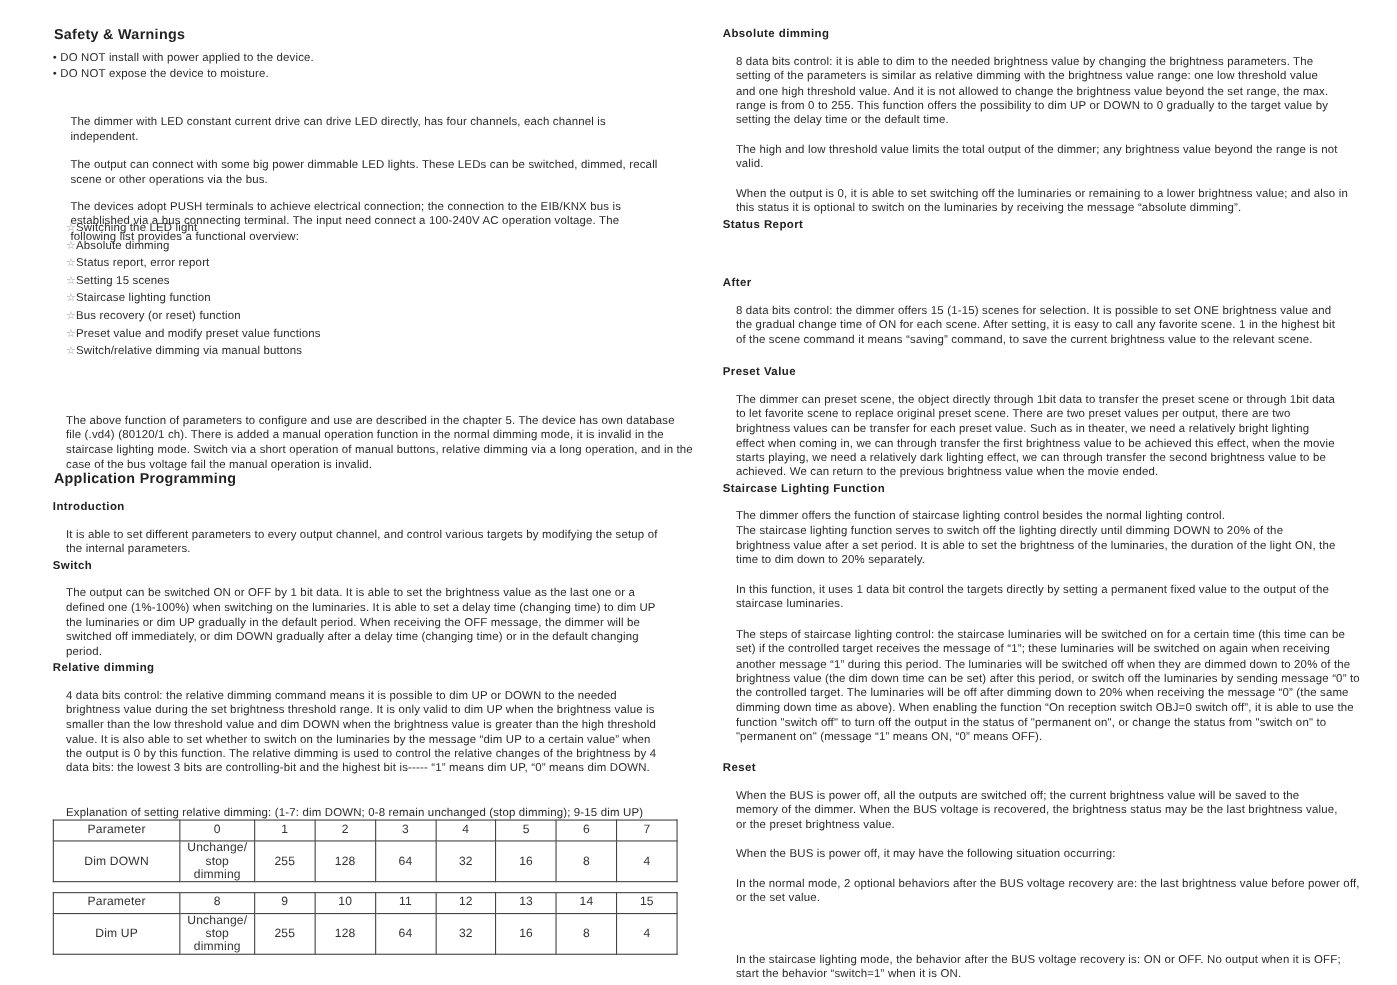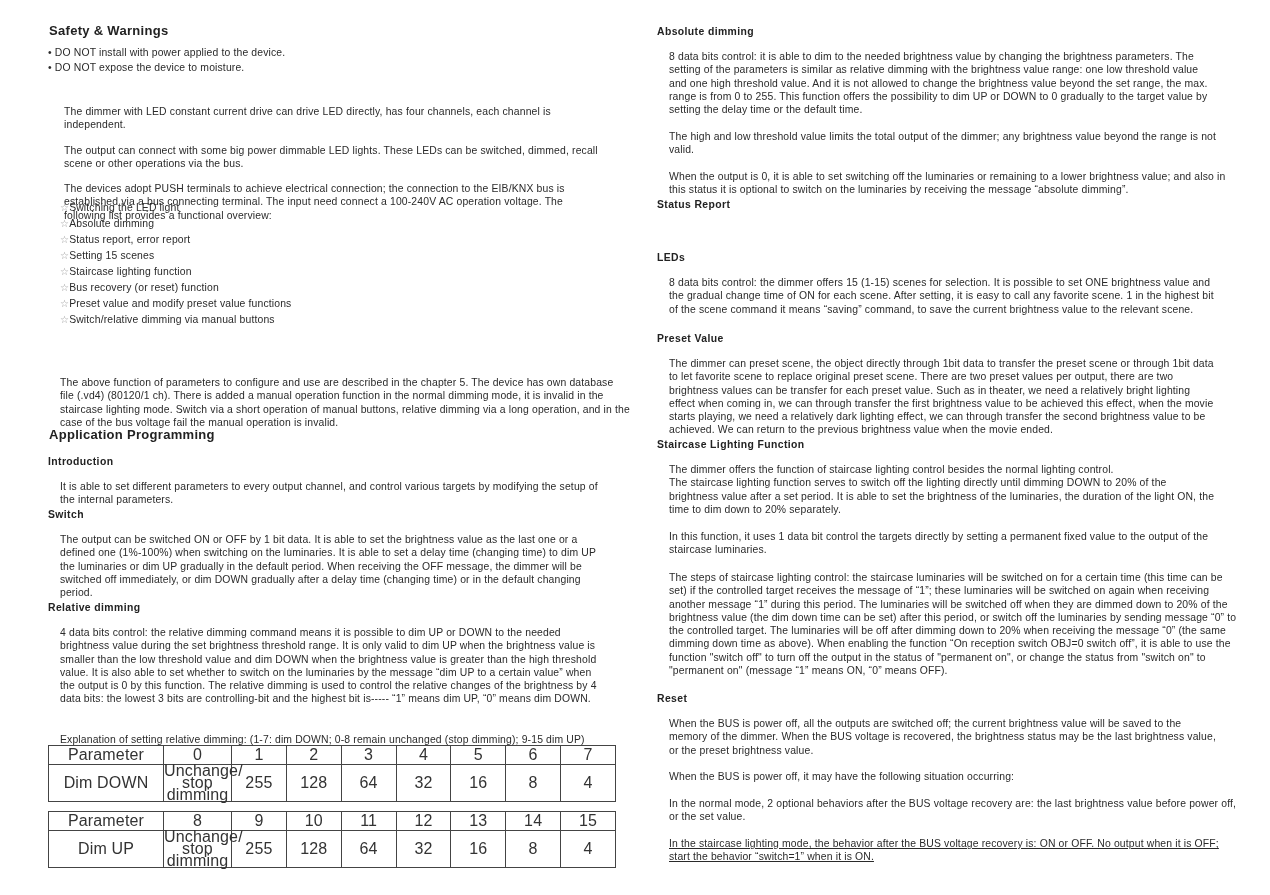--- a/index.html
+++ b/index.html
@@ -14,21 +14,21 @@
   h1.sec { font-size: 13px; font-weight: bold; margin: 1px; letter-spacing: 0.3px; color: #222; line-height: 16px; }
   h2.sub { font-size: 10.4px; font-weight: bold; margin: 0; letter-spacing: 0.4px; color: #222; line-height: 13px; }
   p { margin: 12px; }
   .bullets { margin: 0; padding: 0; list-style: none; }
   .bullets li { line-height: 15px; }
   .stars { margin: 0; padding: 0 0 0 12px; list-style: none; }
   .stars li { line-height: 16px; }
   .star { color: #999; font-size: 10px; }
   table.rel {
     border-collapse: collapse; width: 568px; table-layout: fixed;
-    font-size: 16px; color: #333; position: absolute; left: 0;
+    font-size: 11px; color: #333; position: absolute; left: 0;
   }
   table.rel td { border: 1.3px solid #444; text-align: center; padding: 0; }
   table.rel tr.hdr td { height: 18px; }
   table.rel tr.val td { height: 32px; line-height: 12px; }
   table.rel col.c0 { width: 115px; }
   table.rel col.c1 { width: 68px; }
 </style>
 </head>
 <body>
 
@@ -161,21 +161,21 @@
     <p>8 data bits control: it is able to dim to the needed brightness value by changing the brightness parameters. The setting of the parameters is similar as relative dimming with the brightness value range: one low threshold value and one high threshold value. And it is not allowed to change the brightness value beyond the set range, the max. range is from 0 to 255. This function offers the possibility to dim UP or DOWN to 0 gradually to the target value by setting the delay time or the default time.</p>
   </div>
   <p style="position:absolute;top:118px;left:0;width:572px;">The high and low threshold value limits the total output of the dimmer; any brightness value beyond the range is not valid.</p>
   <p style="position:absolute;top:158px;left:0;width:572px;">When the output is 0, it is able to set switching off the luminaries or remaining to a lower brightness value; and also in this status it is optional to switch on the luminaries by receiving the message “absolute dimming”.</p>
 
   <div style="position:absolute;top:198px;left:0;width:572px;">
     <h2 class="sub">Status Report</h2>
   </div>
 
   <div style="position:absolute;top:251px;left:0;width:572px;">
-    <h2 class="sub">LEDs</h2>
+    <h2 class="sub">After</h2>
     <p>8 data bits control: the dimmer offers 15 (1-15) scenes for selection. It is possible to set ONE brightness value and the gradual change time of ON for each scene. After setting, it is easy to call any favorite scene. 1 in the highest bit of the scene command it means “saving” command, to save the current brightness value to the relevant scene.</p>
   </div>
 
   <div style="position:absolute;top:332px;left:0;width:572px;">
     <h2 class="sub">Preset Value</h2>
     <p>The dimmer can preset scene, the object directly through 1bit data to transfer the preset scene or through 1bit data to let favorite scene to replace original preset scene. There are two preset values per output, there are two brightness values can be transfer for each preset value. Such as in theater, we need a relatively bright lighting effect when coming in, we can through transfer the first brightness value to be achieved this effect, when the movie starts playing, we need a relatively dark lighting effect, we can through transfer the second brightness value to be achieved. We can return to the previous brightness value when the movie ended.</p>
   </div>
 
   <div style="position:absolute;top:438px;left:0;width:572px;">
     <h2 class="sub">Staircase Lighting Function</h2>
@@ -184,14 +184,14 @@
   </div>
   <p style="position:absolute;top:518px;left:0;width:572px;">In this function, it uses 1 data bit control the targets directly by setting a permanent fixed value to the output of the staircase luminaries.</p>
   <p style="position:absolute;top:559px;left:0;width:572px;">The steps of staircase lighting control: the staircase luminaries will be switched on for a certain time (this time can be set) if the controlled target receives the message of “1”; these luminaries will be switched on again when receiving another message “1” during this period. The luminaries will be switched off when they are dimmed down to 20% of the brightness value (the dim down time can be set) after this period, or switch off the luminaries by sending message “0” to the controlled target. The luminaries will be off after dimming down to 20% when receiving the message “0” (the same dimming down time as above). When enabling the function “On reception switch OBJ=0 switch off”, it is able to use the function "switch off" to turn off the output in the status of "permanent on", or change the status from "switch on" to "permanent on" (message “1” means ON, “0” means OFF).</p>
 
   <div style="position:absolute;top:692px;left:0;width:572px;">
     <h2 class="sub">Reset</h2>
     <p>When the BUS is power off, all the outputs are switched off; the current brightness value will be saved to the memory of the dimmer. When the BUS voltage is recovered, the brightness status may be the last brightness value, or the preset brightness value.</p>
   </div>
   <p style="position:absolute;top:758px;left:0;width:572px;">When the BUS is power off, it may have the following situation occurring:</p>
   <p style="position:absolute;top:785px;left:0;width:572px;">In the normal mode, 2 optional behaviors after the BUS voltage recovery are: the last brightness value before power off, or the set value.</p>
-  <p style="position:absolute;top:825px;left:0;width:572px;text-decoration:underline;">In the staircase lighting mode, the behavior after the BUS voltage recovery is: ON or OFF. No output when it is OFF; start the behavior “switch=1” when it is ON.</p>
+  <p style="position:absolute;top:854px;left:0;width:572px;">In the staircase lighting mode, the behavior after the BUS voltage recovery is: ON or OFF. No output when it is OFF; start the behavior “switch=1” when it is ON.</p>
 </div>
 
 </body></html>

